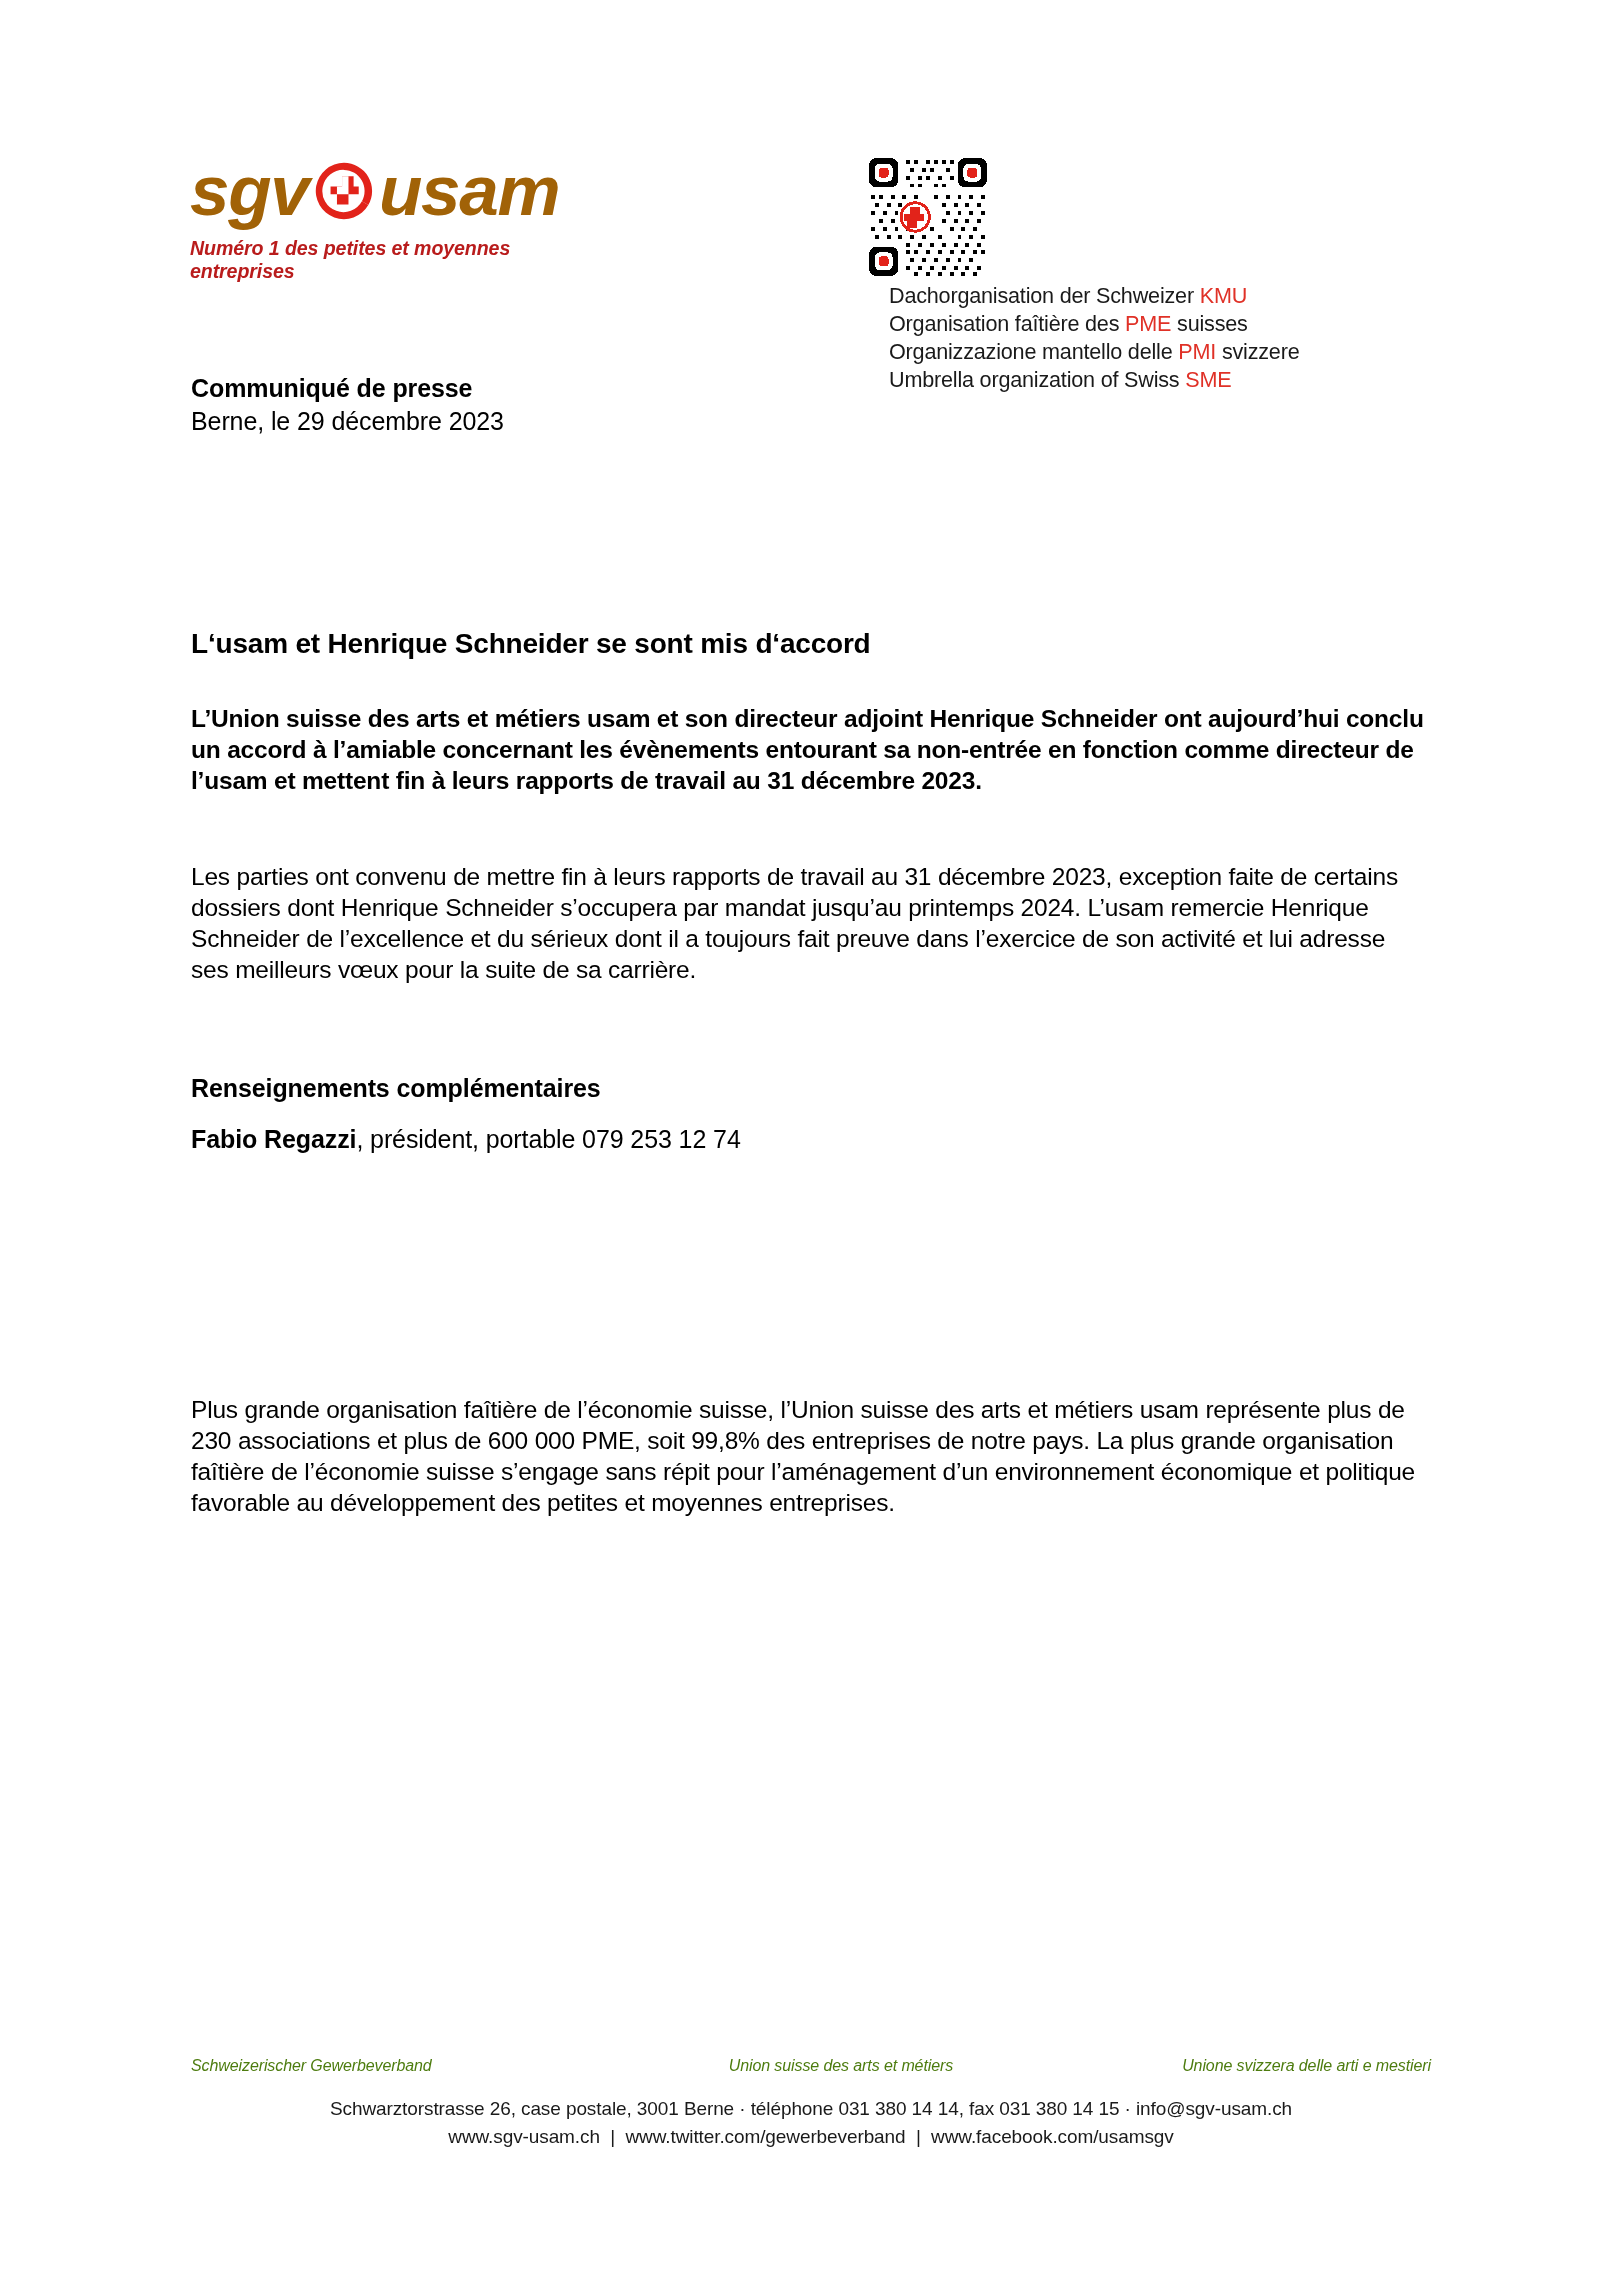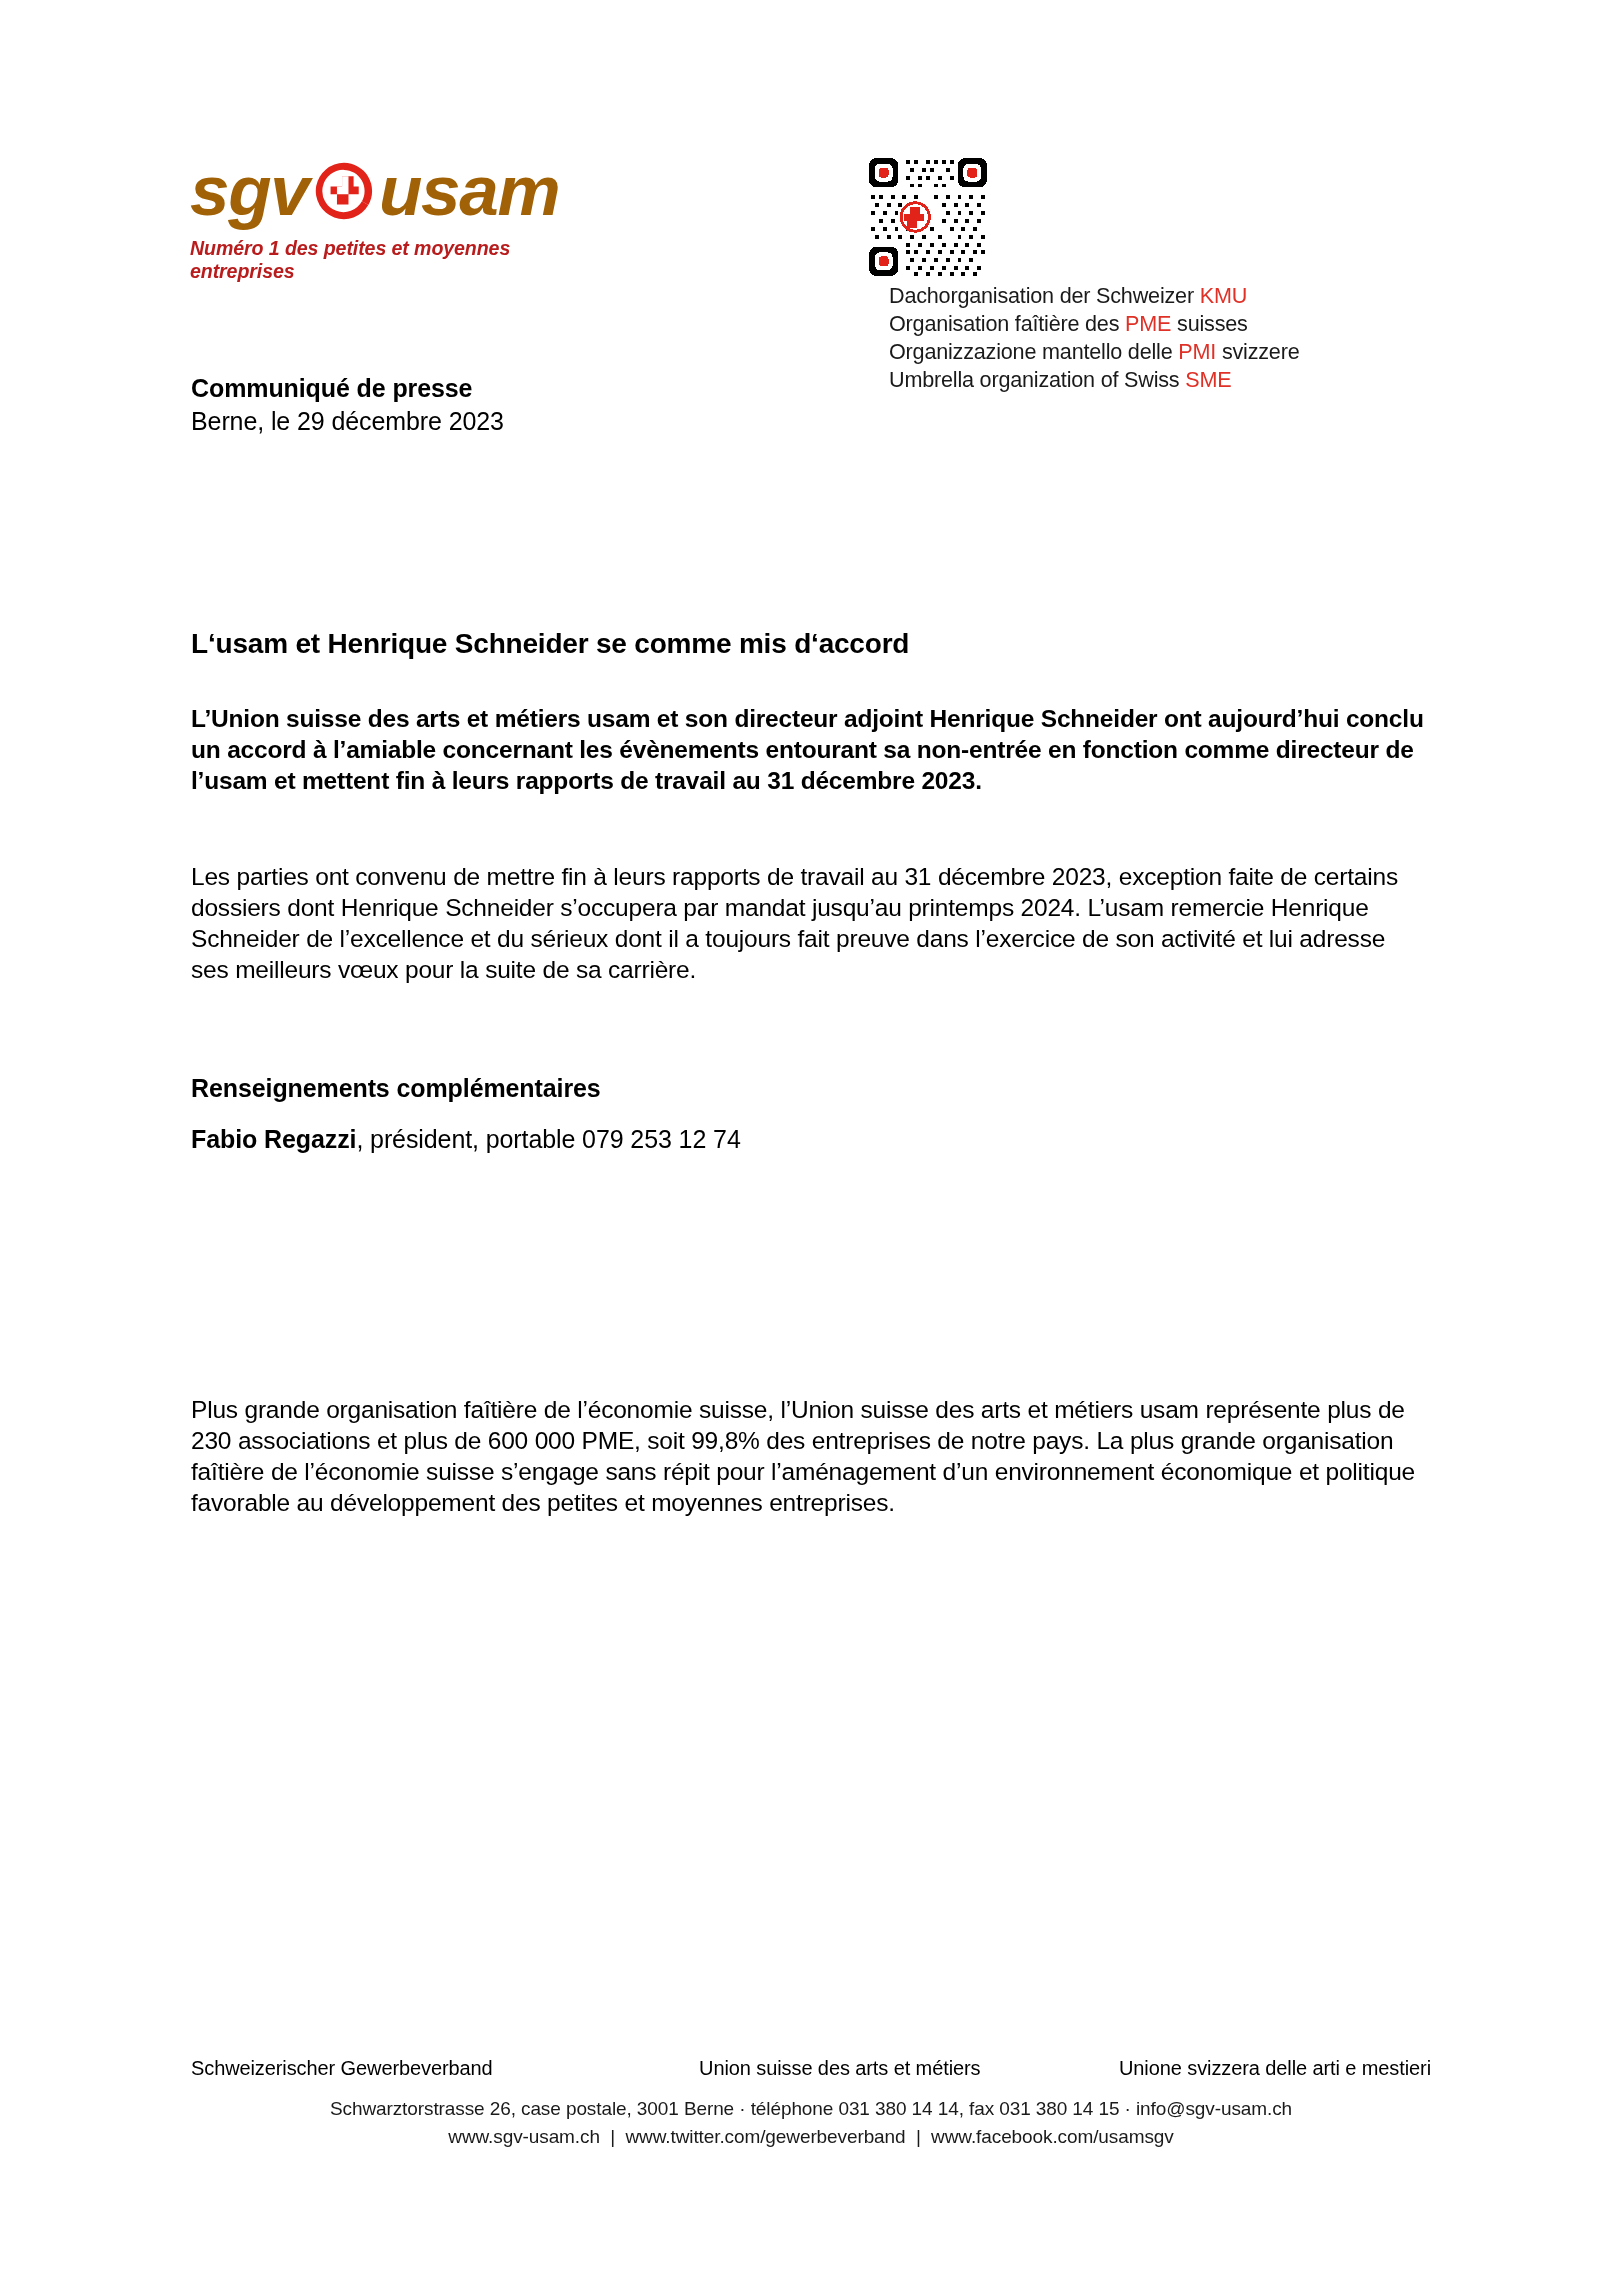--- a/index.html
+++ b/index.html
@@ -204,23 +204,24 @@
     background: #d9534f;
     opacity: 0;
   }
   .footer-orgs {
     position: absolute;
     left: 191px;
     width: 1240px;
     top: 9.8px;
     display: flex;
     justify-content: space-between;
-    color: #000000;
-    font-size: 20px;
-    letter-spacing: -0.1px;
+    color: #4d7c0f;
+    font-size: 16px;
+    letter-spacing: -0.1px;
+    font-style: italic;
   }
   .footer-org:nth-child(1) { flex: 0 0 auto; }
   .footer-org:nth-child(2) { flex: 0 0 auto; margin-left: 68px;}
   .footer-org:nth-child(3) { flex: 0 0 auto; }
 
   .footer-address {
     position: absolute;
     left: 0;
     right: 0;
     top: 48px;
@@ -422,21 +423,21 @@
     </div>
   </div>
 
   <div class="content">
 
     <div class="meta">
       <div class="meta-title">Communiqué de presse</div>
       <div class="meta-date">Berne, le 29 décembre 2023</div>
     </div>
 
-    <h1 class="headline">L‘usam et Henrique Schneider se comme mis d‘accord</h1>
+    <h1 class="headline">L‘usam et Henrique Schneider se sont mis d‘accord</h1>
 
     <p class="lead">L’Union suisse des arts et métiers usam et son directeur adjoint Henrique Schneider ont aujourd’hui conclu un accord à l’amiable concernant les évènements entourant sa non-entrée en fonction comme directeur de l’usam et mettent fin à leurs rapports de travail au 31 décembre 2023.</p>
 
     <p class="body-para">Les parties ont convenu de mettre fin à leurs rapports de travail au 31 décembre 2023, exception faite de certains dossiers dont Henrique Schneider s’occupera par mandat jusqu’au printemps 2024. L’usam remercie Henrique Schneider de l’excellence et du sérieux dont il a toujours fait preuve dans l’exercice de son activité et lui adresse ses meilleurs vœux pour la suite de sa carrière.</p>
 
     <div class="contact-heading">Renseignements complémentaires</div>
 
     <div class="contact-person"><b>Fabio Regazzi</b><span>, président, portable 079 253 12 74</span></div>
 
     <p class="boilerplate">Plus grande organisation faîtière de l’économie suisse, l’Union suisse des arts et métiers usam représente plus de 230 associations et plus de 600 000 PME, soit 99,8% des entreprises de notre pays. La plus grande organisation faîtière de l’économie suisse s’engage sans répit pour l’aménagement d’un environnement économique et politique favorable au développement des petites et moyennes entreprises.</p>

